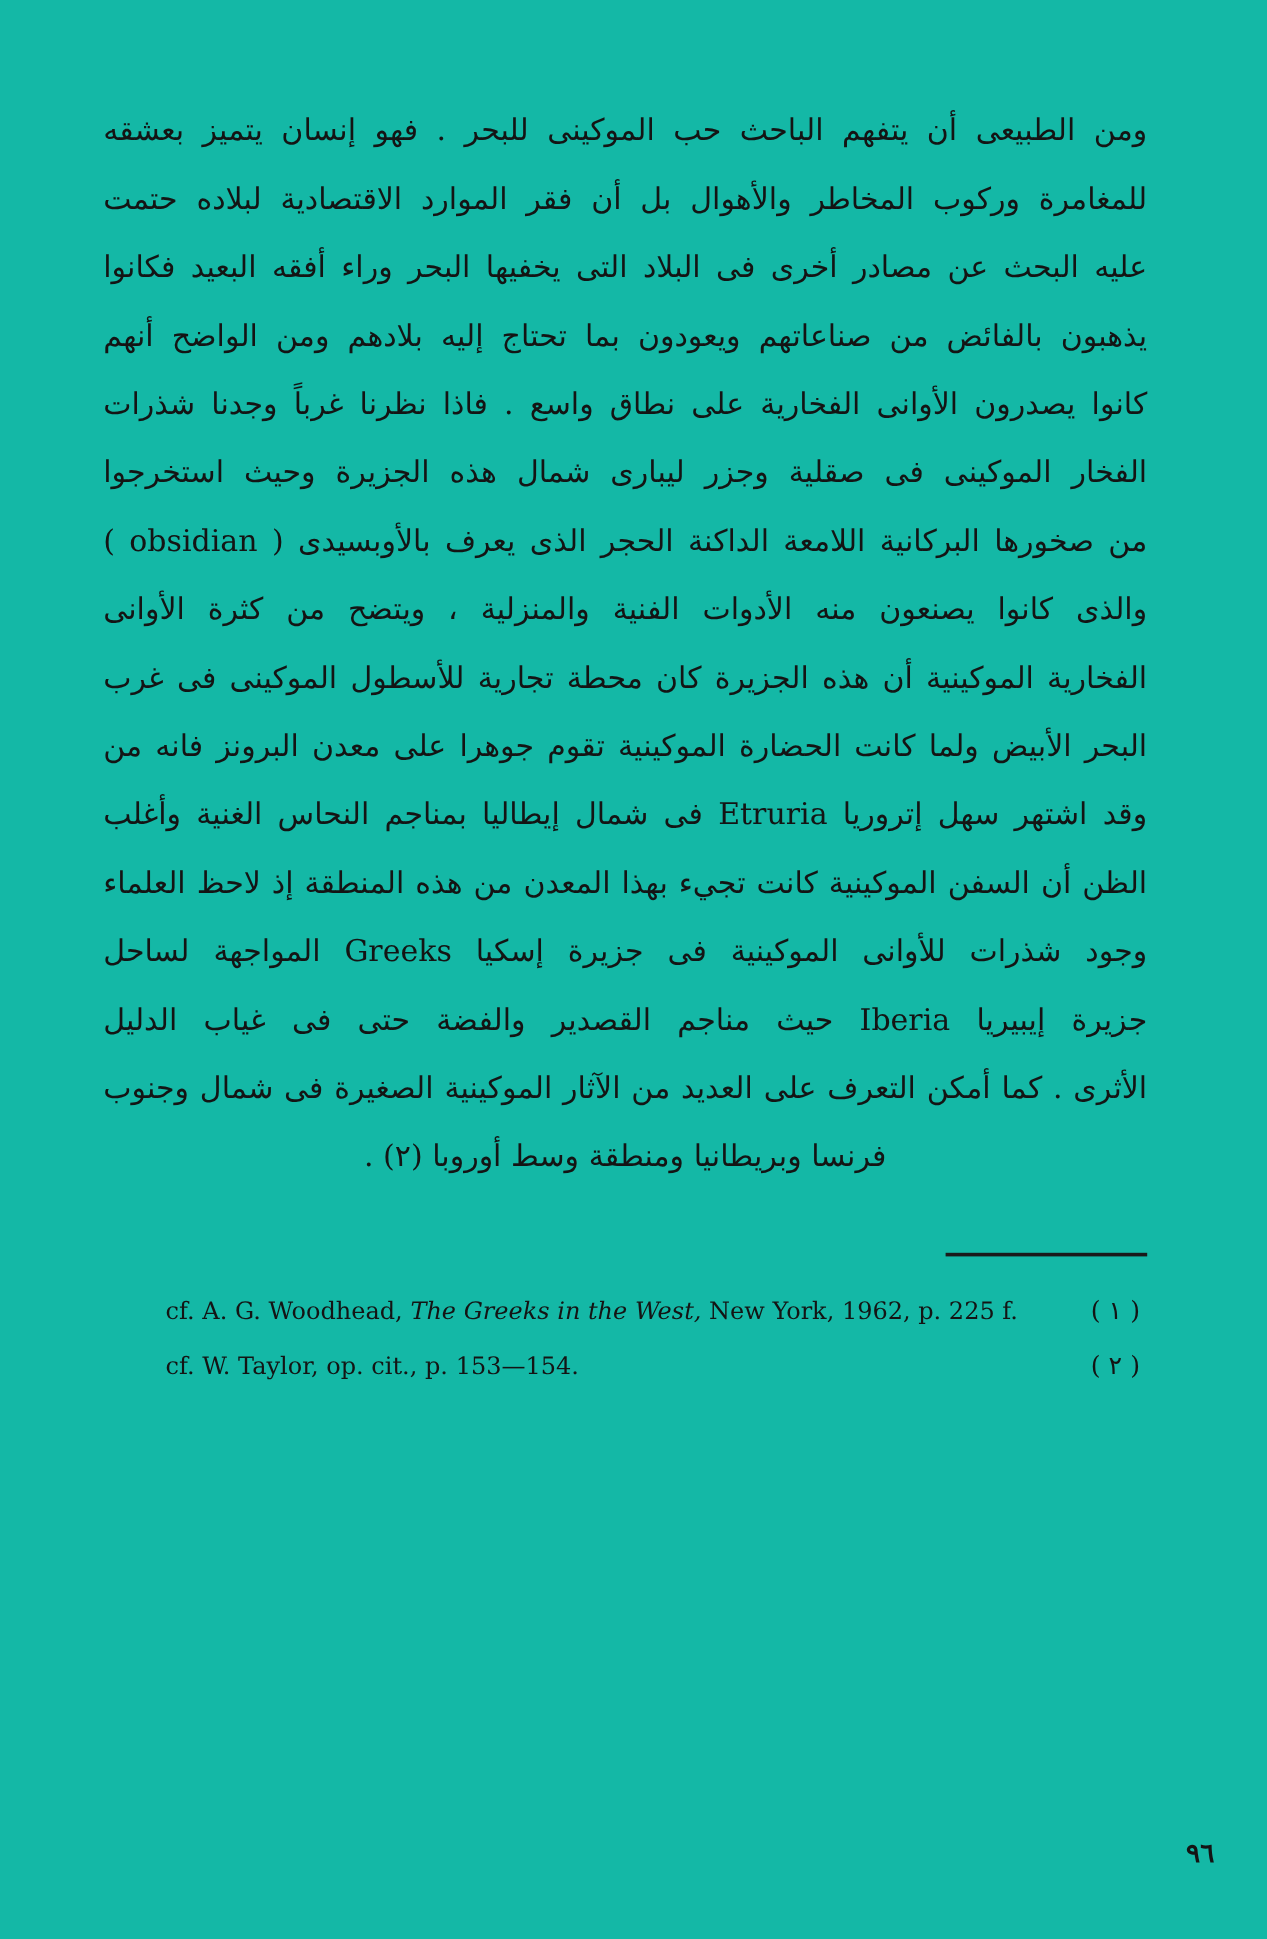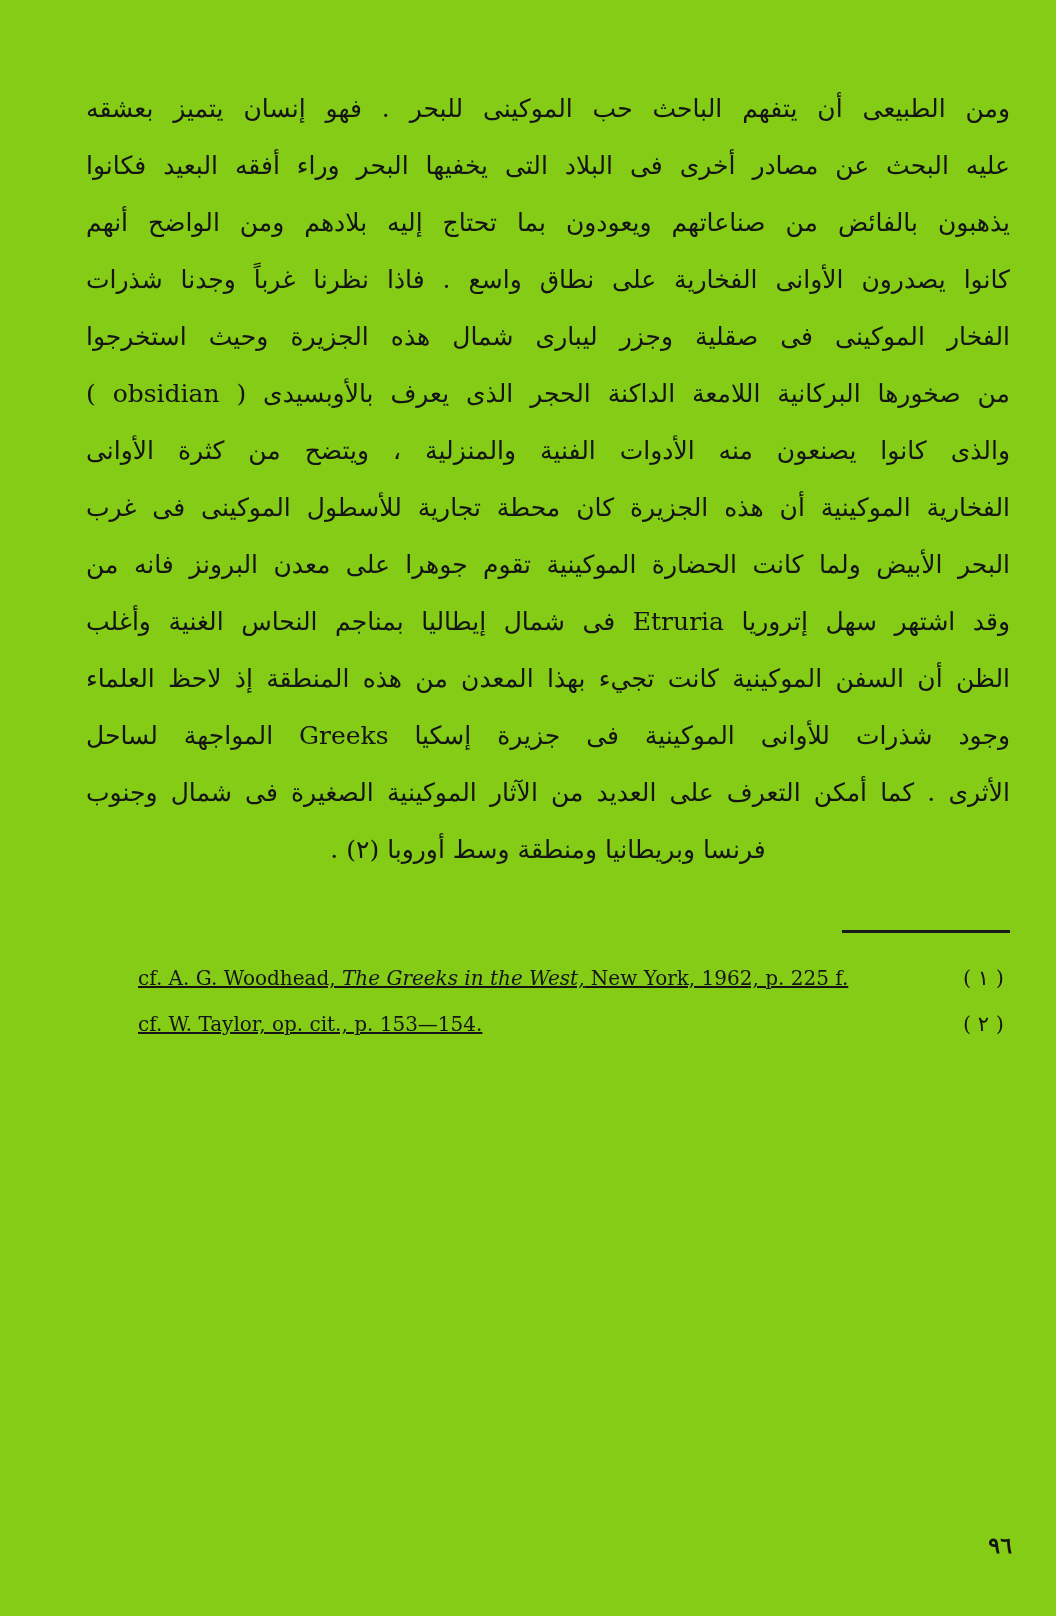--- a/index.html
+++ b/index.html
@@ -6,23 +6,23 @@
     margin: 0;
     padding: 0;
     background: #e8e6e1;
     font-family: "DejaVu Serif", "Liberation Serif", serif;
   }
   .page {
     position: relative;
     width: 1056px;
     height: 1616px;
     margin: 0 auto;
-    background: #84cc16;
+    background: #14b8a6;
     box-sizing: border-box;
-    padding: 80px 46px 0 86px;
+    padding: 80px 100px 0 86px;
     color: #141414;
     overflow: hidden;
   }
   .text-block {
     width: 100%;
   }
   .paragraph {
     font-size: 25px;
     line-height: 57px;
     color: #141414;
@@ -60,21 +60,20 @@
   .footnote {
     display: flex;
     direction: ltr;
     justify-content: space-between;
     align-items: baseline;
     line-height: 46px;
   }
   .fn-text {
     direction: ltr;
     color: #141414;
-    text-decoration: underline;
   }
   .fn-text i {
     font-style: italic;
   }
   .fn-marker {
     direction: rtl;
     font-size: 21px;
     color: #141414;
     padding-right: 6px;
   }
@@ -90,31 +89,33 @@
   }
 </style>
 </head>
 <body>
 
 <div class="page">
 
   <div class="text-block">
     <div class="paragraph p1">
         <div class="line" dir="rtl">ومن الطبيعى أن يتفهم الباحث حب الموكينى للبحر . فهو إنسان يتميز بعشقه</div>
+        <div class="line" dir="rtl">للمغامرة وركوب المخاطر والأهوال بل أن فقر الموارد الاقتصادية لبلاده حتمت</div>
         <div class="line" dir="rtl">عليه البحث عن مصادر أخرى فى البلاد التى يخفيها البحر وراء أفقه البعيد فكانوا</div>
         <div class="line" dir="rtl">يذهبون بالفائض من صناعاتهم ويعودون بما تحتاج إليه بلادهم ومن الواضح أنهم</div>
         <div class="line" dir="rtl">كانوا يصدرون الأوانى الفخارية على نطاق واسع . فاذا نظرنا غرباً وجدنا شذرات</div>
         <div class="line" dir="rtl">الفخار الموكينى فى صقلية وجزر ليبارى شمال هذه الجزيرة وحيث استخرجوا</div>
         <div class="line" dir="rtl">من صخورها البركانية اللامعة الداكنة الحجر الذى يعرف بالأوبسيدى ( obsidian )</div>
         <div class="line" dir="rtl">والذى كانوا يصنعون منه الأدوات الفنية والمنزلية ، ويتضح من كثرة الأوانى</div>
         <div class="line" dir="rtl">الفخارية الموكينية أن هذه الجزيرة كان محطة تجارية للأسطول الموكينى فى غرب</div>
         <div class="line" dir="rtl">البحر الأبيض ولما كانت الحضارة الموكينية تقوم جوهرا على معدن البرونز فانه من</div>
         <div class="line" dir="rtl">وقد اشتهر سهل إتروريا Etruria فى شمال إيطاليا بمناجم النحاس الغنية وأغلب</div>
         <div class="line" dir="rtl">الظن أن السفن الموكينية كانت تجيء بهذا المعدن من هذه المنطقة إذ لاحظ العلماء</div>
         <div class="line" dir="rtl">وجود شذرات للأوانى الموكينية فى جزيرة إسكيا Greeks المواجهة لساحل</div>
+        <div class="line" dir="rtl">جزيرة إيبيريا Iberia حيث مناجم القصدير والفضة حتى فى غياب الدليل</div>
         <div class="line" dir="rtl">الأثرى . كما أمكن التعرف على العديد من الآثار الموكينية الصغيرة فى شمال وجنوب</div>
         <div class="line" dir="rtl">فرنسا وبريطانيا ومنطقة وسط أوروبا (٢) .</div>
       </div>
   </div>
 
   <div class="footnote-sep"></div>
 
   <div class="footnotes">
     <div class="footnote">
       <div class="fn-text">

